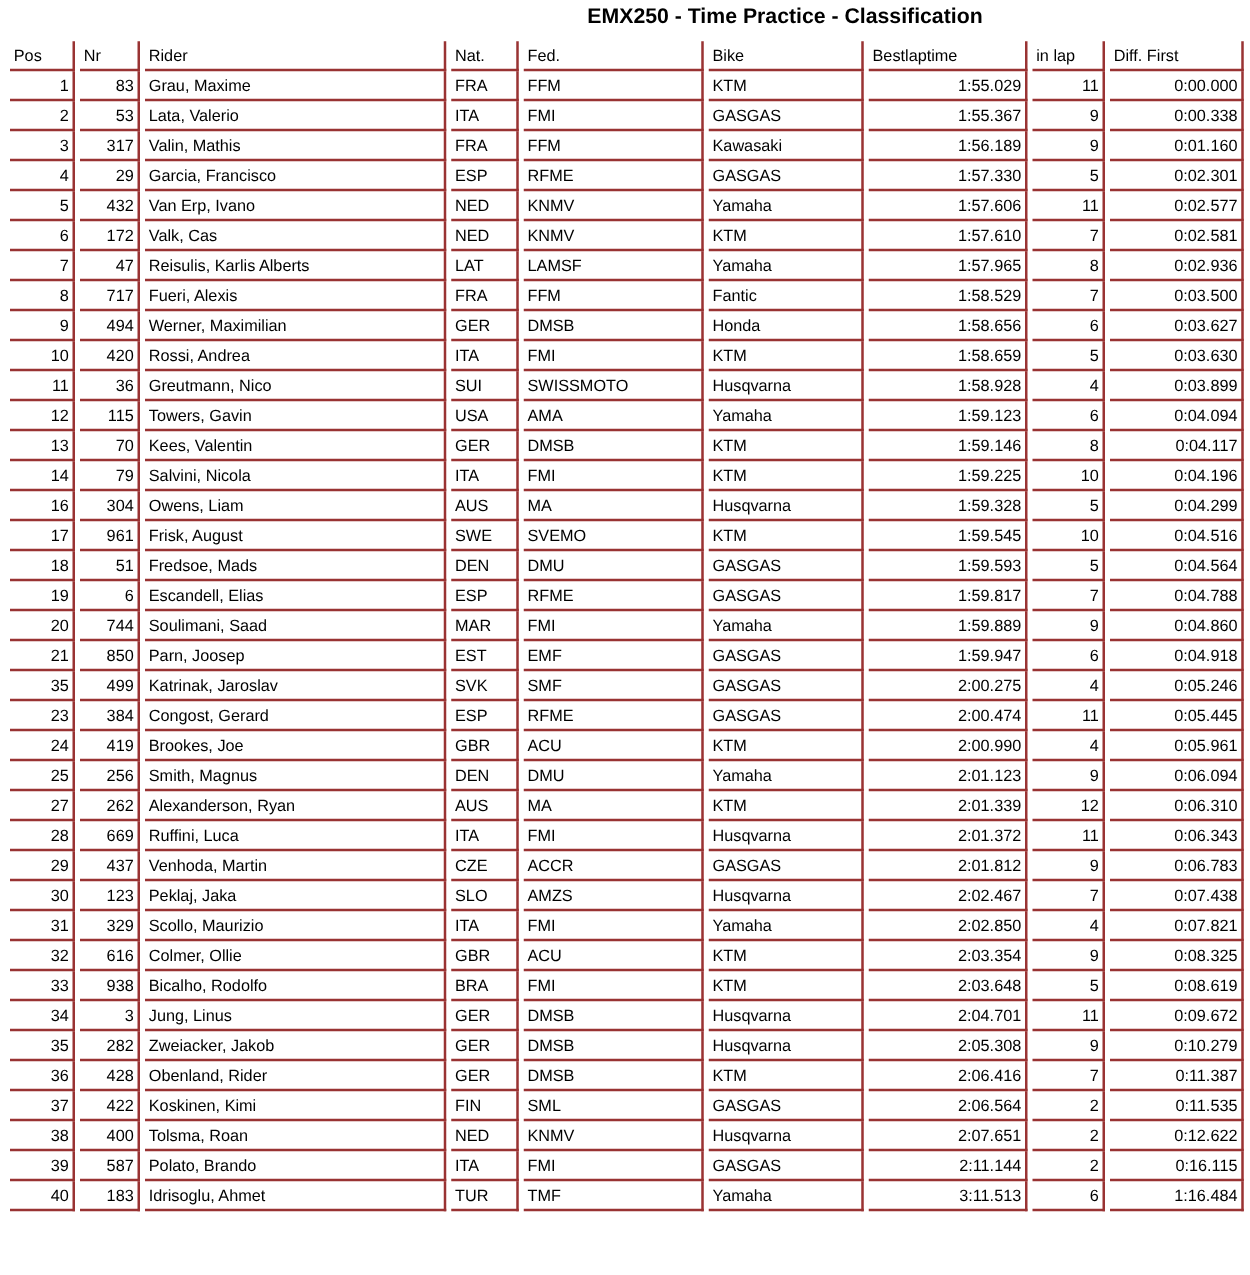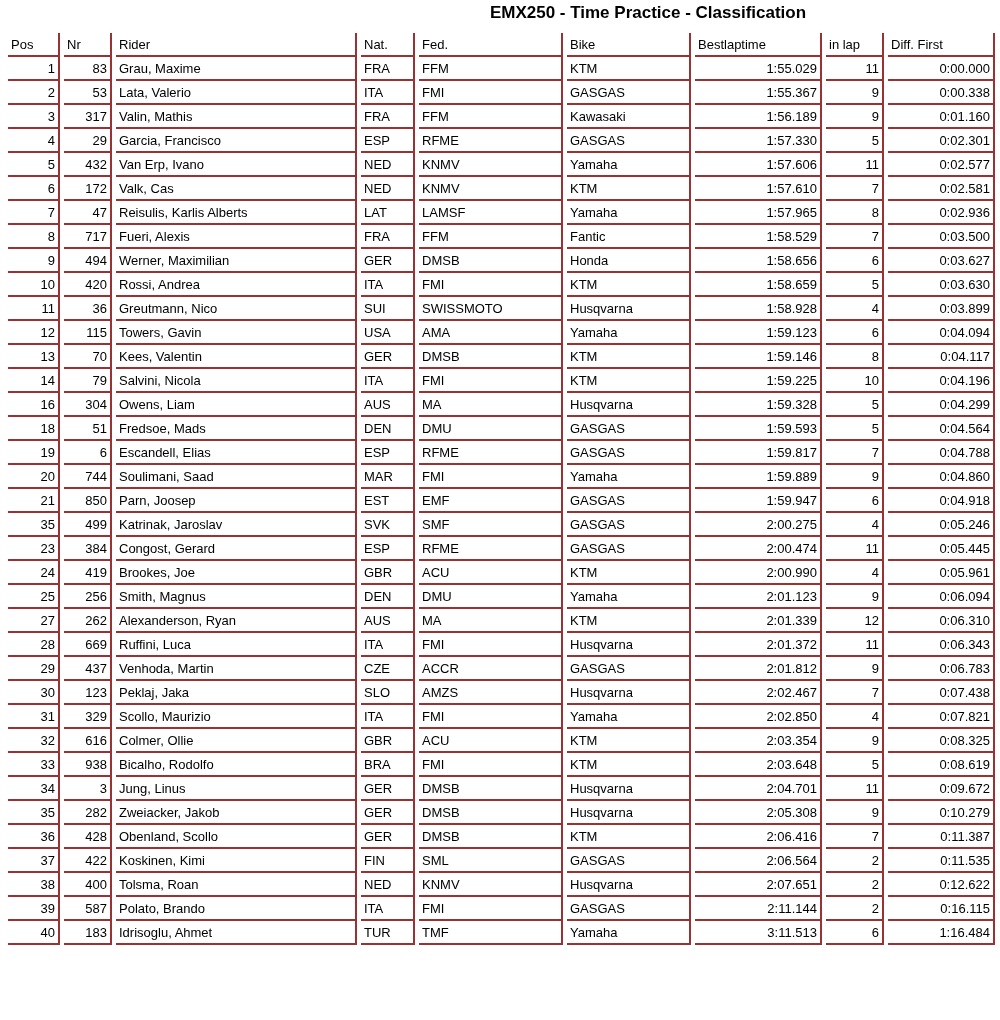--- a/index.html
+++ b/index.html
@@ -8,21 +8,21 @@
     width: 1000px; height: 1020px;
     background: #ffffff;
     font-family: "Liberation Sans", sans-serif;
     color: #000000;
     overflow: hidden;
     position: relative;
   }
   .title {
     position: absolute;
     top: 3px;
-    left: 648px;
+    left: 628px;
     transform: translateX(-50%);
     font-size: 17px;
     font-weight: bold;
     white-space: nowrap;
   }
   table.classification {
     position: absolute;
     top: 33px;
     left: 4px;
     border-collapse: separate;
@@ -244,20 +244,31 @@
         <td class="num">304</td>
         <td>Owens, Liam</td>
         <td>AUS</td>
         <td>MA</td>
         <td>Husqvarna</td>
         <td class="num">1:59.328</td>
         <td class="num">5</td>
         <td class="num">0:04.299</td>
       </tr>
       <tr>
+        <td class="num">17</td>
+        <td class="num">961</td>
+        <td>Frisk, August</td>
+        <td>SWE</td>
+        <td>SVEMO</td>
+        <td>KTM</td>
+        <td class="num">1:59.545</td>
+        <td class="num">10</td>
+        <td class="num">0:04.516</td>
+      </tr>
+      <tr>
         <td class="num">18</td>
         <td class="num">51</td>
         <td>Fredsoe, Mads</td>
         <td>DEN</td>
         <td>DMU</td>
         <td>GASGAS</td>
         <td class="num">1:59.593</td>
         <td class="num">5</td>
         <td class="num">0:04.564</td>
       </tr>
@@ -433,21 +444,21 @@
         <td>GER</td>
         <td>DMSB</td>
         <td>Husqvarna</td>
         <td class="num">2:05.308</td>
         <td class="num">9</td>
         <td class="num">0:10.279</td>
       </tr>
       <tr>
         <td class="num">36</td>
         <td class="num">428</td>
-        <td>Obenland, Scollo</td>
+        <td>Obenland, Rider</td>
         <td>GER</td>
         <td>DMSB</td>
         <td>KTM</td>
         <td class="num">2:06.416</td>
         <td class="num">7</td>
         <td class="num">0:11.387</td>
       </tr>
       <tr>
         <td class="num">37</td>
         <td class="num">422</td>

